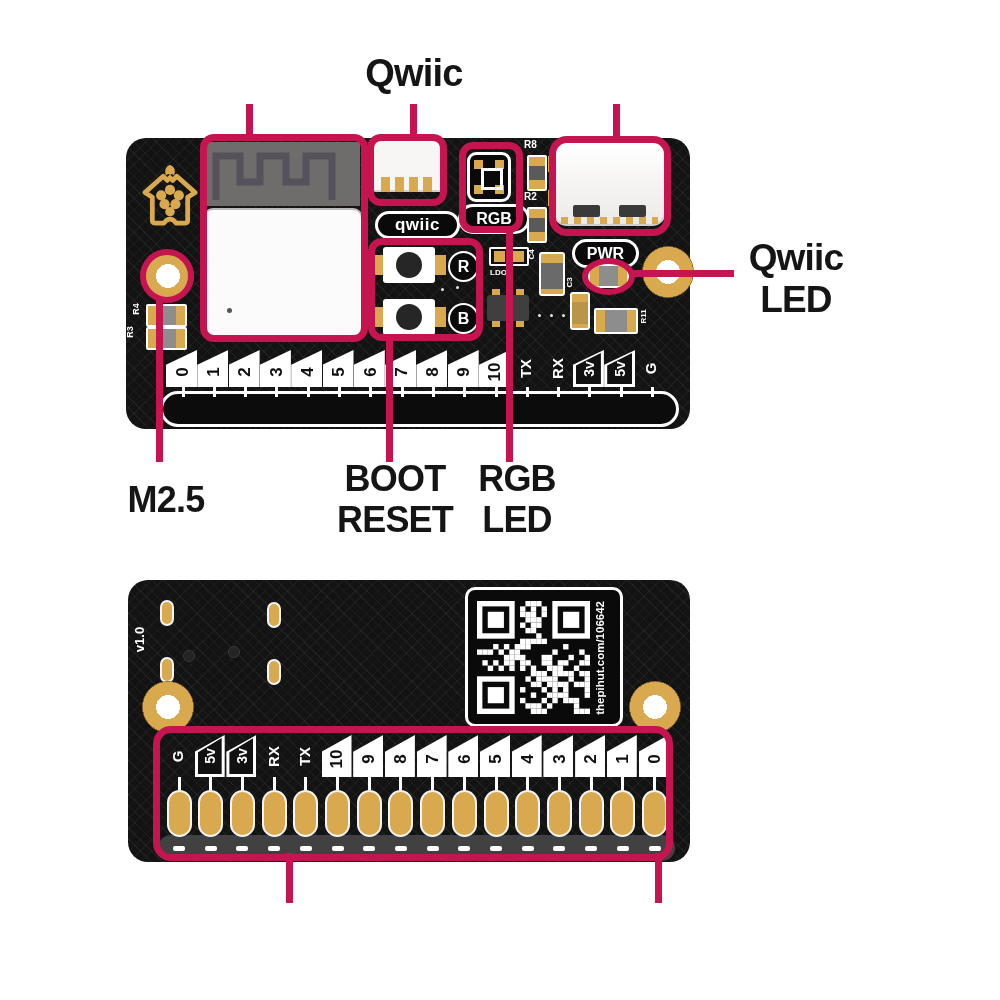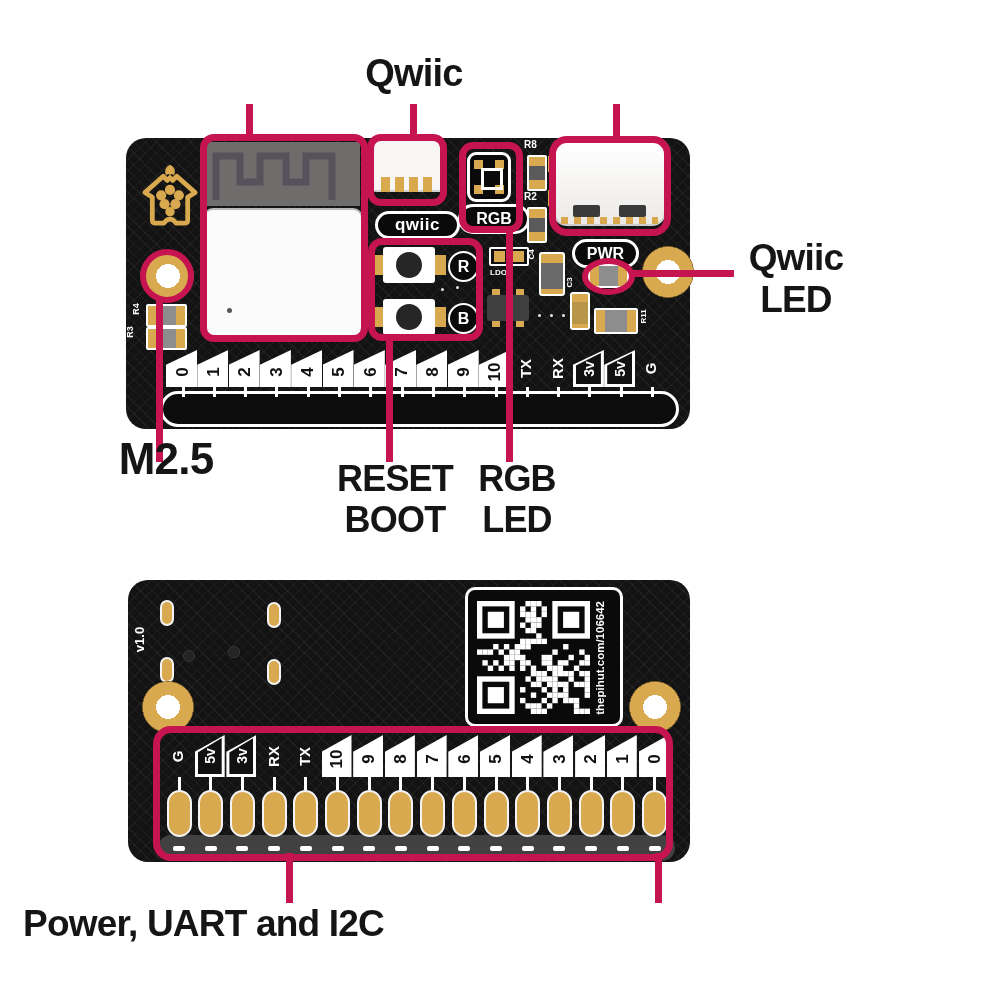--- a/index.html
+++ b/index.html
@@ -260,26 +260,26 @@
   <div class="leader" style="left:156px;top:297px;width:7px;height:165px;"></div>
   <div class="leader" style="left:386px;top:336px;width:7px;height:126px;"></div>
   <div class="leader" style="left:506px;top:227px;width:7px;height:235px;"></div>
   <div class="leader" style="left:631px;top:270px;width:103px;height:7px;"></div>
 
   <div class="lbl" style="left:733px;top:237px;width:126px;font-size:37px;">
     <div>Qwiic</div>
     <div>LED</div>
   </div>
 
-  <div class="lbl" style="left:46px;top:434px;width:240px;font-size:44px;">
+  <div class="lbl" style="left:46px;top:480px;width:240px;font-size:36px;">
     <div>M2.5</div>
   </div>
   <div class="lbl" style="left:295px;top:459px;width:200px;font-size:36px;">
+    <div>BOOT</div>
     <div>RESET</div>
-    <div>BOOT</div>
   </div>
   <div class="lbl" style="left:452px;top:459px;width:130px;font-size:36px;">
     <div>RGB</div>
     <div>LED</div>
   </div>
 
   <div class="board" style="left:128px;top:580px;width:562px;height:282px;">
     <div class="silk rot" style="left:-1px;top:52px;font-size:13px;">v1.0</div>
 
     <div class="oval" style="left:32px;top:20px;width:14px;height:26px;border-radius:8px;"></div>
@@ -534,14 +534,13 @@
         <div class="oval" style="left:514px;top:210px;"></div>
         <div style="position:absolute;left:520.5px;top:266px;width:12px;height:5px;background:#fff;border-radius:2px;"></div>
       </div>
   </div>
 
   <div class="hl" style="left:153px;top:726px;width:520px;height:135px;box-sizing:border-box;border-radius:18px;"></div>
 
   <div class="leader" style="left:286px;top:853px;width:7px;height:50px;"></div>
   <div class="leader" style="left:655px;top:853px;width:7px;height:50px;"></div>
 
-  <div class="lbl" style="left:23px;top:903px;font-size:37px;text-align:left;">Power, UART and I2C</div>
 </div>
 
 </body></html>

